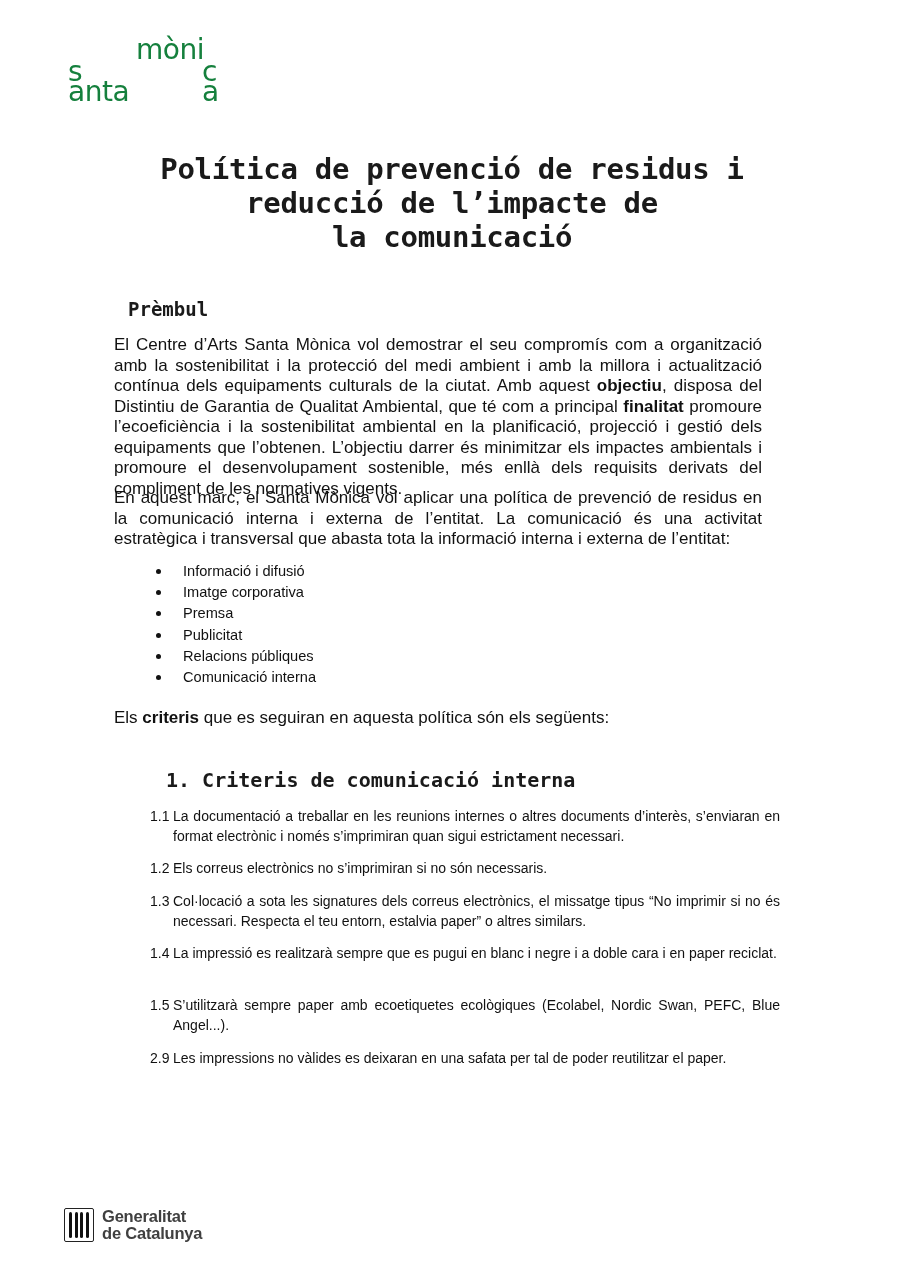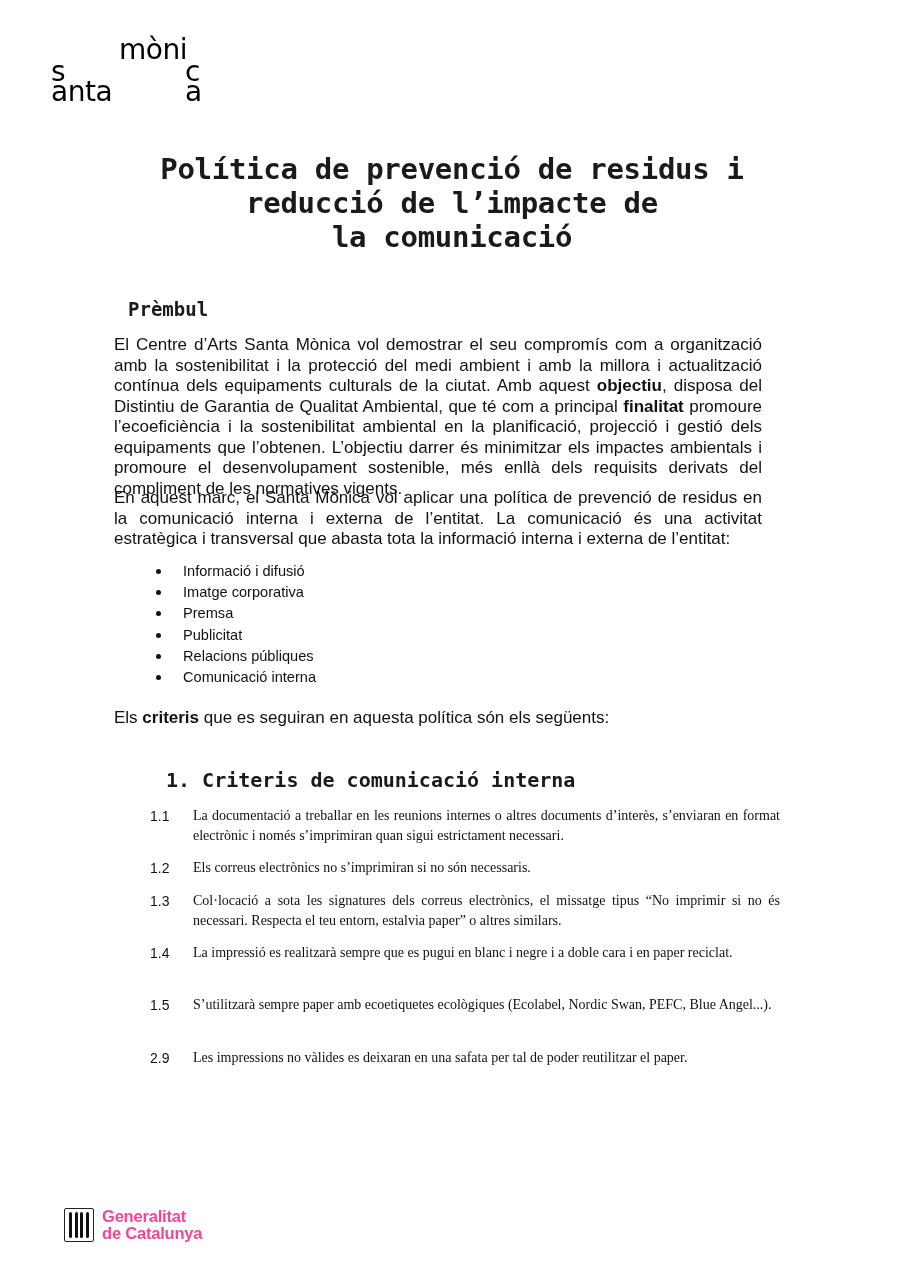--- a/index.html
+++ b/index.html
@@ -1,17 +1,17 @@
 <!DOCTYPE html>
 <html><head>
 <meta charset="utf-8">
 <style>
   html, body { margin: 0; padding: 0; background: #ffffff; }
   body { width: 904px; height: 1280px; position: relative; overflow: hidden; color: #111; font-family: "Liberation Sans", sans-serif; }
-  .logo { position: absolute; left: 51px; top: 36px; width: 160px; height: 70px; font-family: "DejaVu Sans", sans-serif; font-size: 28px; line-height: 1; color: #000000; }
+  .logo { position: absolute; left: 68px; top: 36px; width: 160px; height: 70px; font-family: "DejaVu Sans", sans-serif; font-size: 28px; line-height: 1; color: #15803d; }
   .logo span { position: absolute; letter-spacing: -0.5px; }
   .logo .l-moni { left: 68px; top: 0px; }
   .logo .l-s { left: 0px; top: 22px; }
   .logo .l-c { left: 134px; top: 22px; }
   .logo .l-anta { left: 0px; top: 42px; }
   .logo .l-a { left: 134px; top: 42px; }
 
   .title { position: absolute; left: 100px; width: 704px; top: 152px; text-align: center; font-family: "DejaVu Sans Mono", monospace; font-weight: bold; font-size: 29px; line-height: 34px; letter-spacing: -0.3px; color: #1a1a1a; }
   .title div { white-space: nowrap; }
 
@@ -24,32 +24,32 @@
   .p2 { top: 488px; }
   .p3 { top: 708px; }
   .para b { font-weight: bold; }
 
   .bullets { position: absolute; left: 152px; top: 561px; margin: 0; padding: 0; list-style: none; font-size: 14.6px; line-height: 21.2px; }
   .bullets li { position: relative; padding-left: 31px; }
   .bullets li .dot { position: absolute; left: 4px; top: 8px; width: 5px; height: 5px; border-radius: 50%; background: #111; }
 
   .crit { position: absolute; left: 150px; width: 630px; font-size: 14px; line-height: 20px; color: #111; }
   .crit .num { position: absolute; left: 0; top: 0; }
-  .crit .txt { margin-left: 43px; text-align: justify; display: block; font-family: Liberation Serif, serif; }
+  .crit .txt { margin-left: 23px; text-align: justify; display: block; }
   .c1 { top: 806px; }
   .c2 { top: 858px; }
   .c3 { top: 891px; }
   .c4 { top: 943px; }
   .c5 { top: 995px; }
   .c6 { top: 1048px; }
 
   .gencat { position: absolute; left: 64px; top: 1205px; height: 40px; display: flex; align-items: center; }
   .gencat .emblem { width: 30px; height: 34px; border: 1px solid #222; box-sizing: border-box; display: flex; justify-content: space-around; align-items: stretch; padding: 3px 3px; border-radius: 2px; }
   .gencat .emblem i { display: block; width: 3px; background: #111; border-radius: 2px; }
-  .gencat .gtxt { margin-left: 8px; font-family: "Liberation Sans", sans-serif; font-weight: bold; font-size: 16.5px; line-height: 17px; color: #ec4899; letter-spacing: -0.2px; }
+  .gencat .gtxt { margin-left: 8px; font-family: "Liberation Sans", sans-serif; font-weight: bold; font-size: 16.5px; line-height: 17px; color: #404040; letter-spacing: -0.2px; }
 </style>
 </head>
 <body>
 
 <div class="logo">
   <span class="l-moni">mòni</span>
   <span class="l-s">s</span>
   <span class="l-c">c</span>
   <span class="l-anta">anta</span>
   <span class="l-a">a</span>

